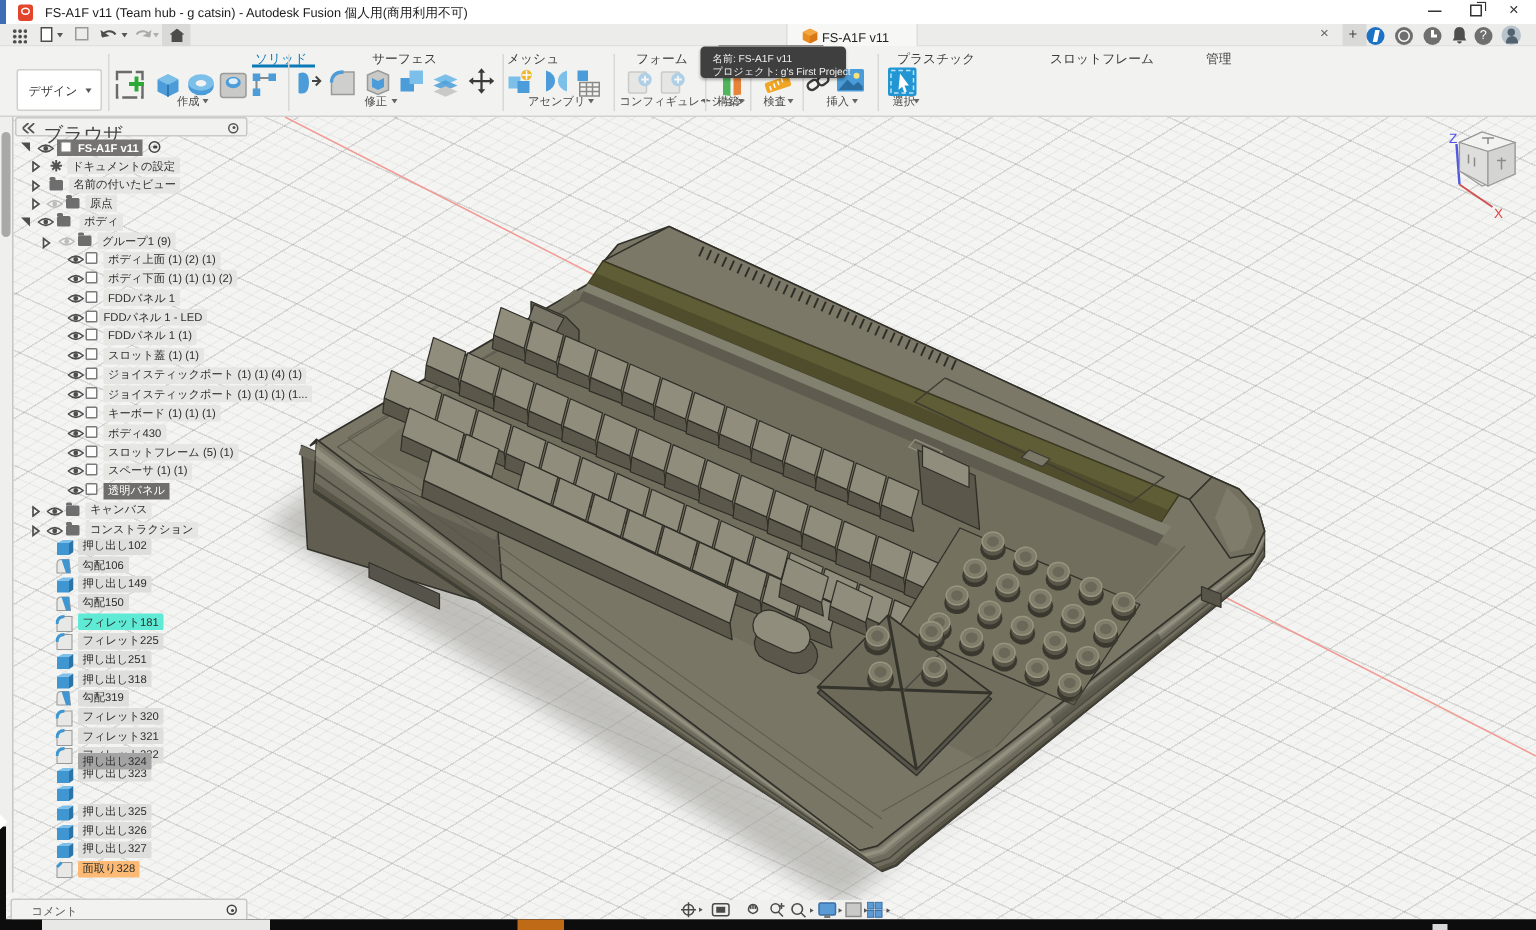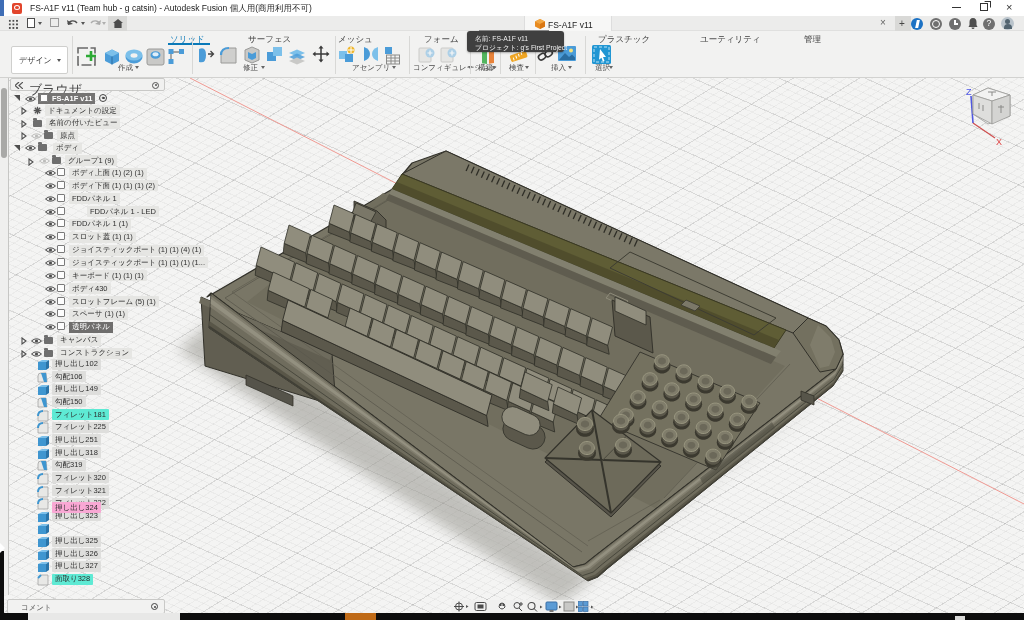--- a/index.html
+++ b/index.html
@@ -86,21 +86,21 @@
       <div style="position:absolute;left:2.5px;top:7px;width:8px;height:5px;border-radius:4px 4px 0 0;background:#51636f"></div>
     </div>
   </div>
 <div id="ribbon" class="abs">
     <div class="tablab" style="left:170px;color:#0a79b8">ソリッド</div>
     <div class="tablab" style="left:248px;color:#3c3c3c">サーフェス</div>
     <div class="tablab" style="left:338px;color:#3c3c3c">メッシュ</div>
     <div class="tablab" style="left:424px;color:#3c3c3c">フォーム</div>
     <div class="tablab" style="left:504px;color:#3c3c3c">シート メタル</div>
     <div class="tablab" style="left:598px;color:#3c3c3c">プラスチック</div>
-    <div class="tablab" style="left:700px;color:#3c3c3c">ユーティリティ</div>
+    <div class="tablab" style="left:700px;color:#3c3c3c">スロットフレーム</div>
     <div class="tablab" style="left:804px;color:#3c3c3c">管理</div>
     <div class="abs" style="left:168px;top:11.5px;width:42px;height:2px;background:#0a79b8"></div>
     <div class="abs" style="left:11px;top:15px;width:57px;height:28px;background:#fff;border:1px solid #cfcfcd;border-radius:2px"></div>
     <div class="abs" style="left:19px;top:24px;font-size:8px;color:#333">デザイン</div>
     <div class="car" style="left:57px;top:28px"></div>
     <div class="rlab" style="left:118px">作成</div>
     <div class="rlab" style="left:243px">修正</div>
     <div class="rlab" style="left:352px">アセンブリ</div>
     <div class="rlab" style="left:413px">コンフィギュレーション</div>
     <div class="rlab" style="left:478px">構築</div>
@@ -609,21 +609,21 @@
       <path d="M0.5,4 Q5.5,-0.5 10.5,4 Q5.5,8.5 0.5,4 Z" fill="none" stroke="#4e4e4e" stroke-width="1"></path>
       <circle cx="5.5" cy="4" r="1.6" fill="#4e4e4e"></circle>
     </svg>
     <div class="cubeic" style="left:57px;top:115.69999999999999px"></div>
     <div class="chip" style="left:69px;top:115.19999999999999px">FDDパネル 1</div>
     <svg class="abs" style="left:45px;top:129.54999999999998px" width="11" height="8">
       <path d="M0.5,4 Q5.5,-0.5 10.5,4 Q5.5,8.5 0.5,4 Z" fill="none" stroke="#4e4e4e" stroke-width="1"></path>
       <circle cx="5.5" cy="4" r="1.6" fill="#4e4e4e"></circle>
     </svg>
     <div class="cubeic" style="left:57px;top:128.54999999999998px"></div>
-    <div class="chip" style="left:87px;top:128.04999999999998px">FDDパネル 1 - LED</div>
+    <div class="chip" style="left:66px;top:128.04999999999998px">FDDパネル 1 - LED</div>
     <svg class="abs" style="left:45px;top:142.39999999999998px" width="11" height="8">
       <path d="M0.5,4 Q5.5,-0.5 10.5,4 Q5.5,8.5 0.5,4 Z" fill="none" stroke="#4e4e4e" stroke-width="1"></path>
       <circle cx="5.5" cy="4" r="1.6" fill="#4e4e4e"></circle>
     </svg>
     <div class="cubeic" style="left:57px;top:141.39999999999998px"></div>
     <div class="chip" style="left:69px;top:140.89999999999998px">FDDパネル 1 (1)</div>
     <svg class="abs" style="left:45px;top:155.24999999999997px" width="11" height="8">
       <path d="M0.5,4 Q5.5,-0.5 10.5,4 Q5.5,8.5 0.5,4 Z" fill="none" stroke="#4e4e4e" stroke-width="1"></path>
       <circle cx="5.5" cy="4" r="1.6" fill="#4e4e4e"></circle>
     </svg>
@@ -757,21 +757,21 @@
       <rect x="1" y="3" width="8" height="8" fill="#3f96d0"></rect>
       <path d="M1,3 L5,1 L12,1 L9,3 Z" fill="#7cc0ea"></path>
       <path d="M9,3 L12,1 L12,9 L9,11 Z" fill="#2a74a8"></path>
     </svg>
     <div class="chip" style="left:52px;top:432.2999999999997px;background:#dededc">押し出し323</div>
     <svg class="abs" style="left:37px;top:445.4px" width="12" height="12">
       <rect x="1" y="3" width="8" height="8" fill="#3f96d0"></rect>
       <path d="M1,3 L5,1 L12,1 L9,3 Z" fill="#7cc0ea"></path>
       <path d="M9,3 L12,1 L12,9 L9,11 Z" fill="#2a74a8"></path>
     </svg>
-    <div class="chip" style="left:52px;top:424px;background:#f9a8d4">押し出し324</div>
+    <div class="chip" style="left:52px;top:424px;background:#a3a3a3">押し出し324</div>
     <svg class="abs" style="left:37px;top:458.1px" width="12" height="12">
       <rect x="1" y="3" width="8" height="8" fill="#3f96d0"></rect>
       <path d="M1,3 L5,1 L12,1 L9,3 Z" fill="#7cc0ea"></path>
       <path d="M9,3 L12,1 L12,9 L9,11 Z" fill="#2a74a8"></path>
     </svg>
     <div class="chip" style="left:52px;top:457.5999999999997px;background:#dededc">押し出し325</div>
     <svg class="abs" style="left:37px;top:470.7px" width="12" height="12">
       <rect x="1" y="3" width="8" height="8" fill="#3f96d0"></rect>
       <path d="M1,3 L5,1 L12,1 L9,3 Z" fill="#7cc0ea"></path>
       <path d="M9,3 L12,1 L12,9 L9,11 Z" fill="#2a74a8"></path>
@@ -780,21 +780,21 @@
     <svg class="abs" style="left:37px;top:483.4px" width="12" height="12">
       <rect x="1" y="3" width="8" height="8" fill="#3f96d0"></rect>
       <path d="M1,3 L5,1 L12,1 L9,3 Z" fill="#7cc0ea"></path>
       <path d="M9,3 L12,1 L12,9 L9,11 Z" fill="#2a74a8"></path>
     </svg>
     <div class="chip" style="left:52px;top:482.89999999999964px;background:#dededc">押し出し327</div>
     <svg class="abs" style="left:37px;top:496.0px" width="12" height="12">
       <path d="M1,11 L1,4 L4,1 L11,1 L11,11 Z" fill="#e8e8e6" stroke="#999" stroke-width=".7"></path>
       <path d="M1,4 L4,1" stroke="#3f96d0" stroke-width="2"></path>
     </svg>
-    <div class="chip" style="left:52px;top:495.5499999999996px;background:#5eead4">面取り328</div>
+    <div class="chip" style="left:52px;top:495.5499999999996px;background:#fdba74">面取り328</div>
     <div class="abs" style="left:7px;top:521px;width:158px;height:15px;background:#f2f2f1;border:1px solid #c9c9c7;border-radius:2px">
       <div class="abs" style="left:13px;top:3px;font-size:7.5px;color:#555">コメント</div>
       <div class="abs" style="right:6px;top:3px;width:7px;height:7px;border:1.2px solid #444;border-radius:50%">
         <div style="position:absolute;left:1.6px;top:1.6px;width:2.2px;height:2.2px;background:#444;border-radius:50%"></div>
       </div>
     </div>
     <svg class="abs" style="left:940px;top:5px" width="84" height="70">
       <path d="M31,13 L33,40" stroke="#5058e0" stroke-width="1.6"></path>
       <text x="26" y="12" font-size="9" fill="#4a52e8" font-family="Liberation Sans">Z</text>
       <path d="M33,40 L55,55" stroke="#d05050" stroke-width="1.3"></path>

